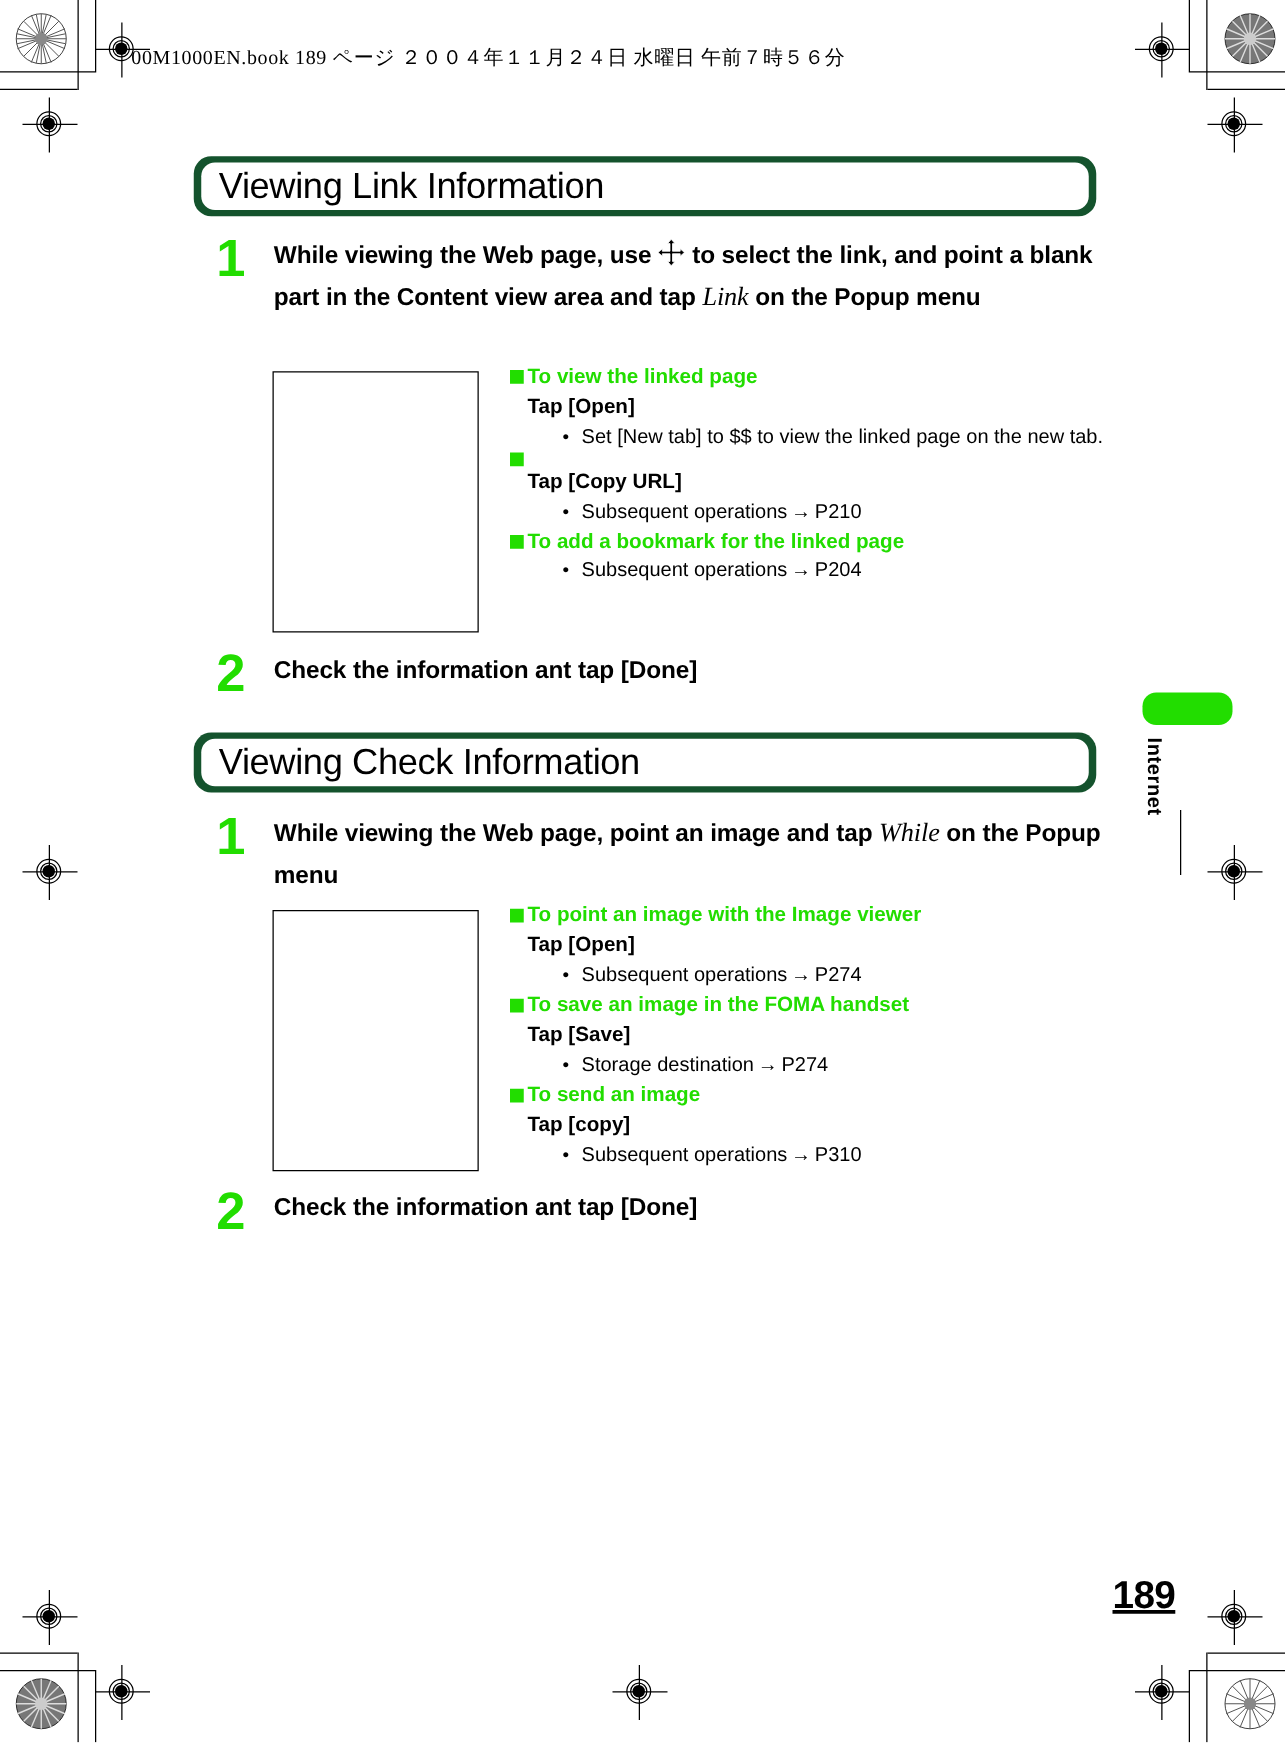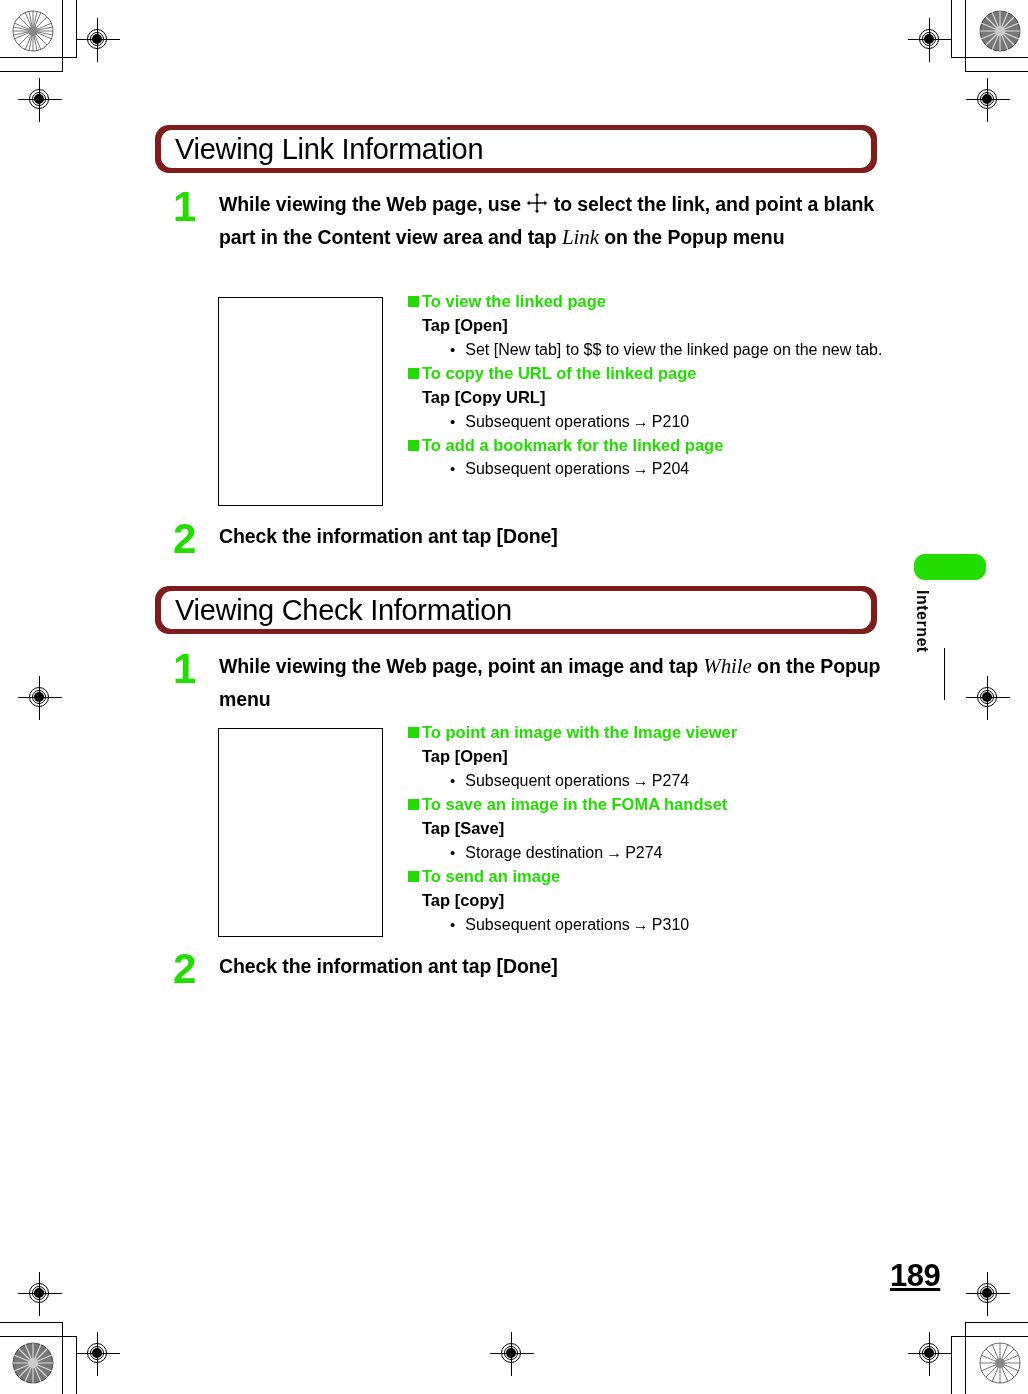--- a/index.html
+++ b/index.html
@@ -89,21 +89,21 @@
     font-family: "Liberation Serif", serif;
     font-size: 16px;
     letter-spacing: 0.5px;
     white-space: nowrap;
     color: #000;
   }
 
   
   .section-bar {
     position: absolute;
-    background: #7f1d1d;
+    background: #14532d;
     border-radius: 14px;
     box-sizing: border-box;
     padding: 5px 6px 5px 6px;
   }
   .section-bar .inner {
     background: #ffffff;
     border-radius: 11px;
     height: 100%;
     box-sizing: border-box;
     display: flex;
@@ -396,20 +396,21 @@
       <div class="dot"></div>
   </div>
   <div class="reg" style="left:908px;top:1332px;">
     <div class="vline"></div>
       <div class="hline"></div>
       <div class="ring"></div>
       <div class="ring2"></div>
       <div class="dot"></div>
   </div>
 
+  <div class="book-header" style="left:105px;top:36px;">00M1000EN.book    189 ページ    ２００４年１１月２４日    水曜日    午前７時５６分</div>
 
   <div class="section-bar" style="left:155px;top:125px;width:722px;height:48px;">
     <div class="inner">
       <span class="section-title">Viewing Link Information</span>
     </div>
   </div>
 
   <div class="step-num" style="left:173px;top:186px;">1</div>
   <div class="step-text" style="left:219px;top:188px;width:665px;">
     <span>While viewing the Web page, use </span><svg class="dpad" viewBox="0 0 24 24">
@@ -425,21 +426,20 @@
         <span>To view the linked page</span>
     </div>
     <div class="sub-tap">Tap [Open]</div>
     <div class="sub-bullet">
       <span class="bdot">•</span>
         <span>Set [New tab] to $$ to view the linked page on the new tab.</span>
     </div>
 
     <div class="sub-head">
       <span class="sq"></span>
-        <span>To copy the URL of the linked page</span>
     </div>
     <div class="sub-tap">Tap [Copy URL]</div>
     <div class="sub-bullet">
       <span class="bdot">•</span>
         <span>Subsequent operations</span>
         <span class="arrowglyph">→</span>
         <span>P210</span>
     </div>
 
     <div class="sub-head">

